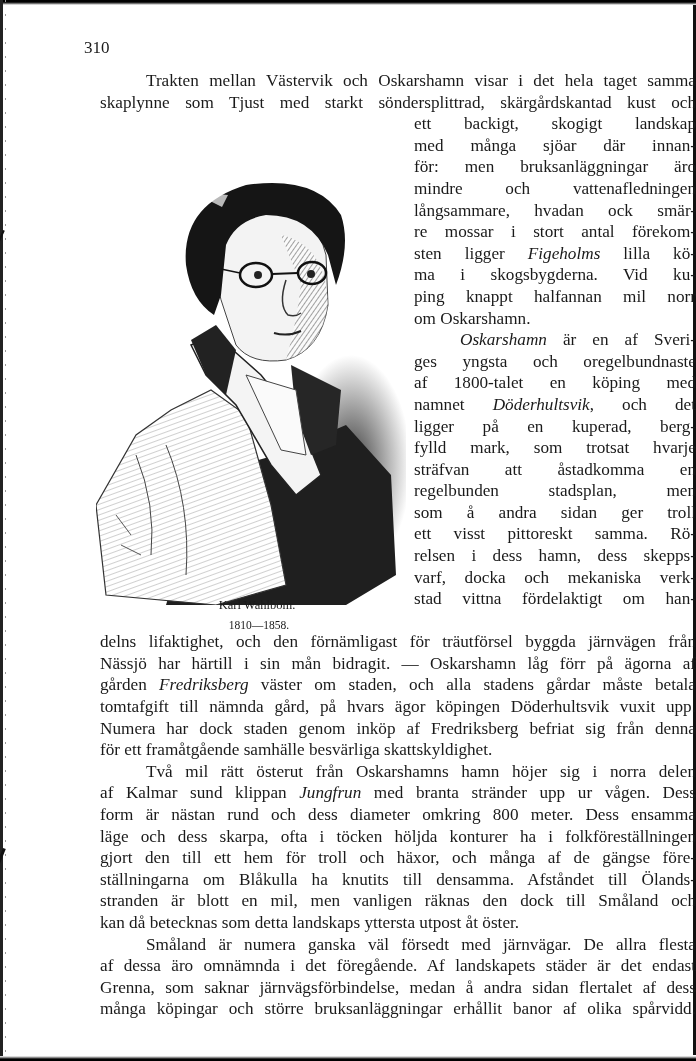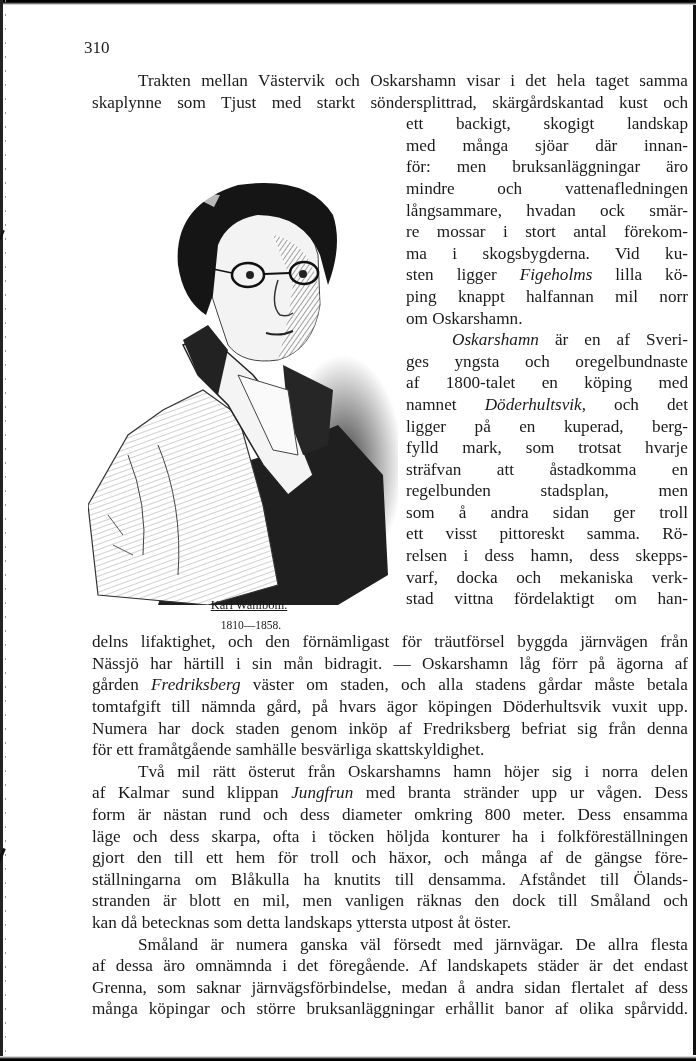--- a/index.html
+++ b/index.html
@@ -18,31 +18,31 @@
     background: linear-gradient(to top, #000 0, #000 2px, #666 3px, #fff 5px); }
   .margin-mark { position: absolute; width: 2px; background: #111; transform-origin: top left; }
 
   .page { position: absolute; left: 84px; top: 0; width: 596px; }
   .running-head { position: absolute; top: 38px; left: 0; width: 596px; height: 20px; }
   .page-num { position: absolute; left: 0; top: 0; font-size: 17px; font-family: "Liberation Serif", serif; }
   .head-title { position: absolute; left: 0; width: 596px; text-align: center; top: 4px;
     font-size: 11px; letter-spacing: 1px; font-weight: bold; font-family: "Liberation Serif", serif; }
 
   .text {
-    position: absolute; left: 8px; top: 70px; width: 596px;
+    position: absolute; left: 16px; top: 70px; width: 596px;
     font-family: "Liberation Serif", serif; font-size: 17.2px; line-height: 21.6px;
     text-align: justify; hyphens: manual;
   }
   .figure {
     float: left; width: 322px; height: 518px; margin: 0 6px 0 -14px;
     shape-outside: inset(0); position: relative;
   }
   .portrait { position: absolute; left: 10px; top: 62px; width: 310px; height: 430px; }
   .caption { position: absolute; left: 0; width: 322px; text-align: center; font-size: 12px; }
-  .caption.name { top: 482px; left: 10px; font-size: 12.5px; text-decoration: underline; }
+  .caption.name { top: 482px; left: 10px; font-size: 12.5px; }
   .caption.years { top: 502px; left: 12px; font-size: 11.5px; }
   i { font-style: italic; }
   .line { display: block; text-align: justify; text-align-last: justify; white-space: nowrap; }
   .line.last { text-align-last: left; }
 </style>
 </head>
 <body>
 
 <div class="scan-top"></div>
 <div class="scan-left"></div>
@@ -116,22 +116,22 @@
       <div class="caption name">Karl Wahlbom.</div>
       <div class="caption years">1810—1858.</div>
     </div>
     <div id="p0-wrap">
         <span class="line">ett backigt, skogigt landskap</span>
         <span class="line">med många sjöar där innan-</span>
         <span class="line">för: men bruksanläggningar äro</span>
         <span class="line">mindre och vattenafledningen</span>
         <span class="line">långsammare, hvadan ock smär-</span>
         <span class="line">re mossar i stort antal förekom-</span>
+        <span class="line">sten ligger <i>Figeholms</i> lilla kö-</span>
         <span class="line">ma i skogsbygderna. Vid ku-</span>
-        <span class="line">sten ligger <i>Figeholms</i> lilla kö-</span>
         <span class="line">ping knappt halfannan mil norr</span>
         <span class="line last">om Oskarshamn.</span>
       </div>
     <div id="p1-wrap">
         <span class="line" style="text-indent: 46px;"><i>Oskarshamn</i> är en af Sveri-</span>
         <span class="line">ges yngsta och oregelbundnaste</span>
         <span class="line">af 1800-talet en köping med</span>
         <span class="line">namnet <i>Döderhultsvik</i>, och det</span>
         <span class="line">ligger på en kuperad, berg-</span>
         <span class="line">fylld mark, som trotsat hvarje</span>

